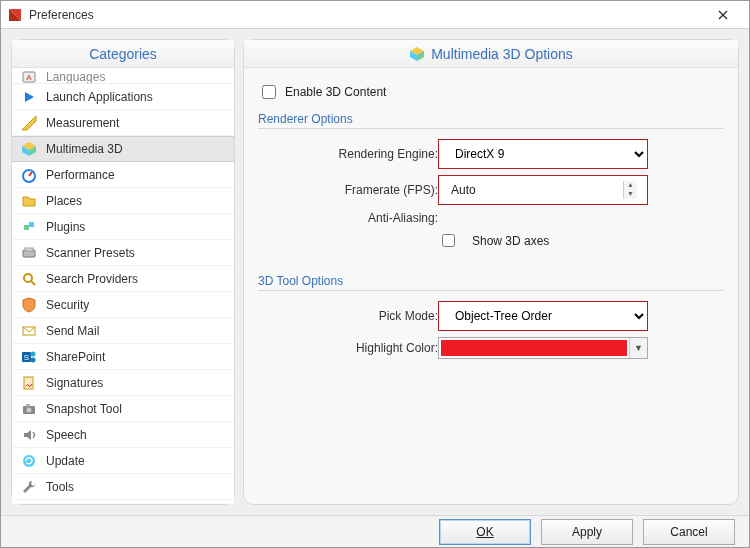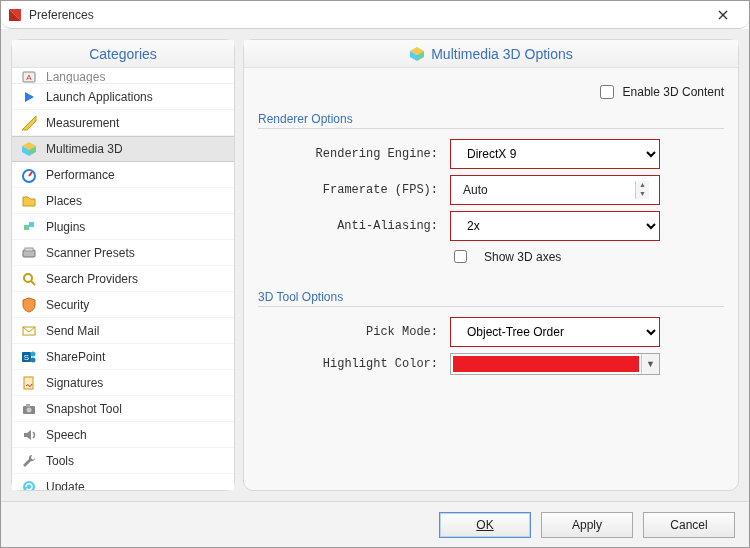--- a/index.html
+++ b/index.html
@@ -19,21 +19,20 @@
     flex-direction: column;
     position: relative;
   }
   .titlebar {
     height: 28px;
     display: flex;
     align-items: center;
     padding: 0 6px;
     border-bottom: 1px solid #d0d0d0;
     background: #fff;
-    border-radius: 10px;
   }
   .titlebar .app-icon {
     width: 16px; height: 16px;
     margin-right: 6px;
     display: inline-flex; align-items: center; justify-content: center;
   }
   .titlebar .title { flex: 1; font-size: 12px; color: #333; }
   .titlebar .close {
     width: 40px; height: 26px;
     display: flex; align-items: center; justify-content: center;
@@ -96,21 +95,20 @@
 
   .content {
     flex: 1;
     padding: 10px 14px;
     overflow: auto;
   }
 
   .check-row {
     display: flex; align-items: center; gap: 6px;
     margin: 4px 0 10px 0;
-    justify-content: flex-end;
   }
   .check-row input[type=checkbox] { width: 14px; height: 14px; }
 
   .group-label {
     color: #3b72b8;
     font-size: 12px;
     margin: 6px 0 2px 0;
   }
   .group-sep {
     border: none;
@@ -119,23 +117,22 @@
   }
 
   .form-row {
     display: flex;
     align-items: center;
     margin: 6px 0;
   }
   .form-row .flabel {
     width: 180px;
     text-align: right;
-    margin-right: 12px;
+    margin-right: 0;
     color: #333;
-    font-family: Liberation Mono, monospace;
   }
   .form-row .fctrl {
     width: 210px;
     display: flex;
   }
   select, .combo, .spin {
     width: 100%;
     height: 30px;
     border: 1px solid #b91c1c;
     background: #fff;
@@ -145,21 +142,21 @@
   .spin { display:flex; align-items:center; justify-content:space-between; }
   .spin .spin-btns { display:flex; flex-direction:column; margin-right:-2px;}
   .spin .sb { width:14px; height:9px; font-size:7px; line-height:7px; text-align:center; border-left:1px solid #ccc; color:#666; background:#f5f5f5;}
   .combo-color {
     display:flex; width:210px; height:22px; border:1px solid #aaa; background:#fff;
   }
   .combo-color .swatch { flex:1; margin:2px; background:#ed1c24; }
   .combo-color .arrow { width:18px; display:flex; align-items:center; justify-content:center; border-left:1px solid #ccc; color:#555; font-size:9px; background:#f3f3f3;}
 
   .footer {
-    height: 46px;
+    height: 32px;
     border-top: 1px solid #d8d8d8;
     display: flex;
     align-items: center;
     justify-content: flex-end;
     gap: 10px;
     padding: 0 14px;
     background: #f3f3f3;
   }
   .btn {
     min-width: 92px;
@@ -334,34 +331,34 @@
               <svg width="16" height="16">
                 <path d="M3 6 h3 l4 -3 v10 l-4 -3 h-3 z" fill="#888"></path>
                 <path d="M12 5 q3 3 0 6" fill="none" stroke="#888" stroke-width="1.5"></path>
               </svg>
             </span>
             <span class="lbl">Speech</span>
           </div>
           <div class="cat-item">
             <span class="ic">
               <svg width="16" height="16">
-                <path d="M11 2 a3 3 0 0 0 -3 4 l-6 6 l2 2 l6 -6 a3 3 0 0 0 4 -3 l-2 2 l-2 -2 z" fill="#888"></path>
-              </svg>
-            </span>
-            <span class="lbl">Tools</span>
-          </div>
-          <div class="cat-item">
-            <span class="ic">
-              <svg width="16" height="16">
                 <circle cx="8" cy="8" r="6" fill="#56ccf2"></circle>
                 <path d="M5 8 a3 3 0 1 1 1 2" fill="none" stroke="#fff" stroke-width="1.5"></path>
                 <polygon points="5,10 7,9 6,12" fill="#fff"></polygon>
               </svg>
             </span>
             <span class="lbl">Update</span>
+          </div>
+          <div class="cat-item">
+            <span class="ic">
+              <svg width="16" height="16">
+                <path d="M11 2 a3 3 0 0 0 -3 4 l-6 6 l2 2 l6 -6 a3 3 0 0 0 4 -3 l-2 2 l-2 -2 z" fill="#888"></path>
+              </svg>
+            </span>
+            <span class="lbl">Tools</span>
           </div>
         </div>
     </div>
 
     <div class="panel right">
       <div class="panel-header">
         <span>
           <svg width="16" height="16" viewBox="0 0 16 16">
               <polygon points="8,1 15,5 8,9 1,5" fill="#f2c94c"></polygon>
               <polygon points="1,5 8,9 8,15 1,11" fill="#56ccf2"></polygon>
@@ -398,25 +395,20 @@
               <span class="spin-btns">
                 <span class="sb">▲</span>
                 <span class="sb">▼</span>
               </span>
             </div>
           </div>
         </div>
 
         <div class="form-row">
           <div class="flabel">Anti-Aliasing:</div>
-          <div class="fctrl">
-            <select>
-              <option>2x</option>
-            </select>
-          </div>
         </div>
 
         <div class="form-row">
           <div class="flabel"></div>
           <label class="fctrl" style="align-items:center; gap:14px;">
             <input type="checkbox" style="">
             <span>Show 3D axes</span>
           </label>
         </div>
 

